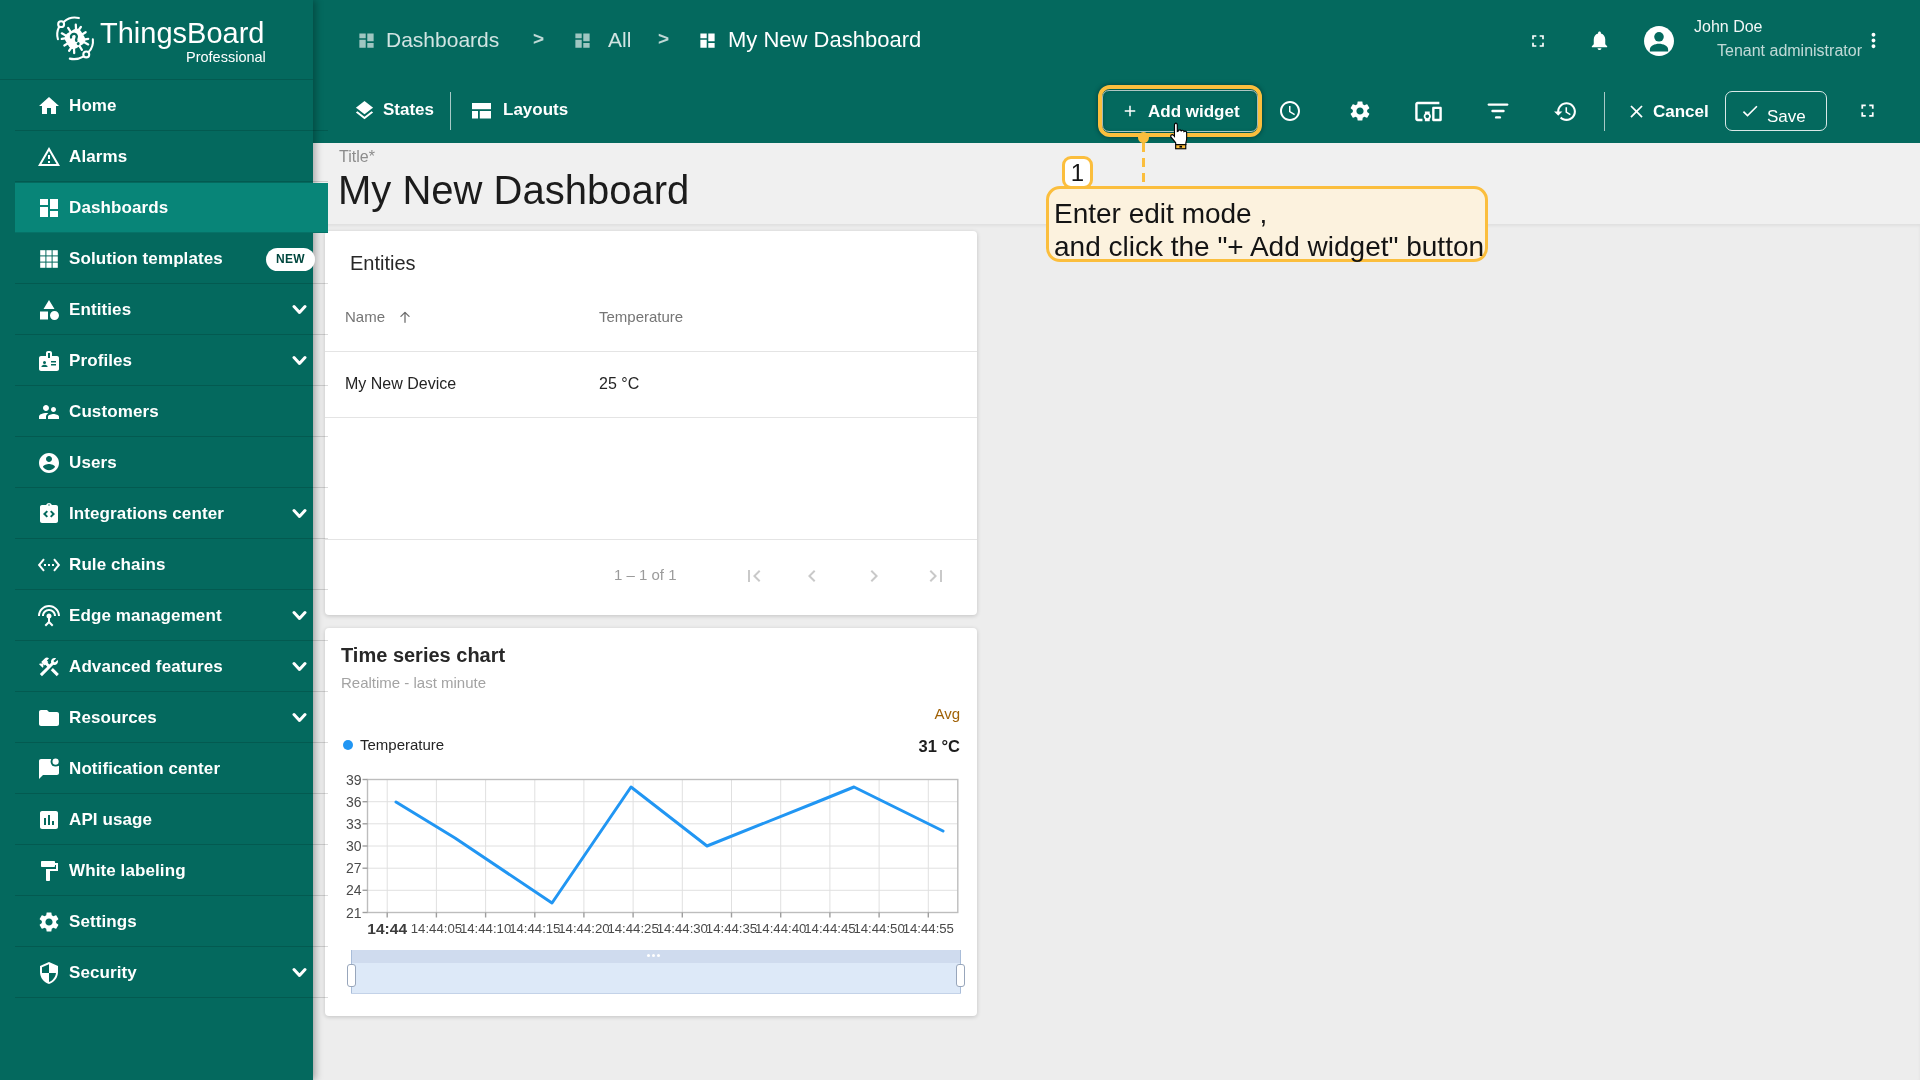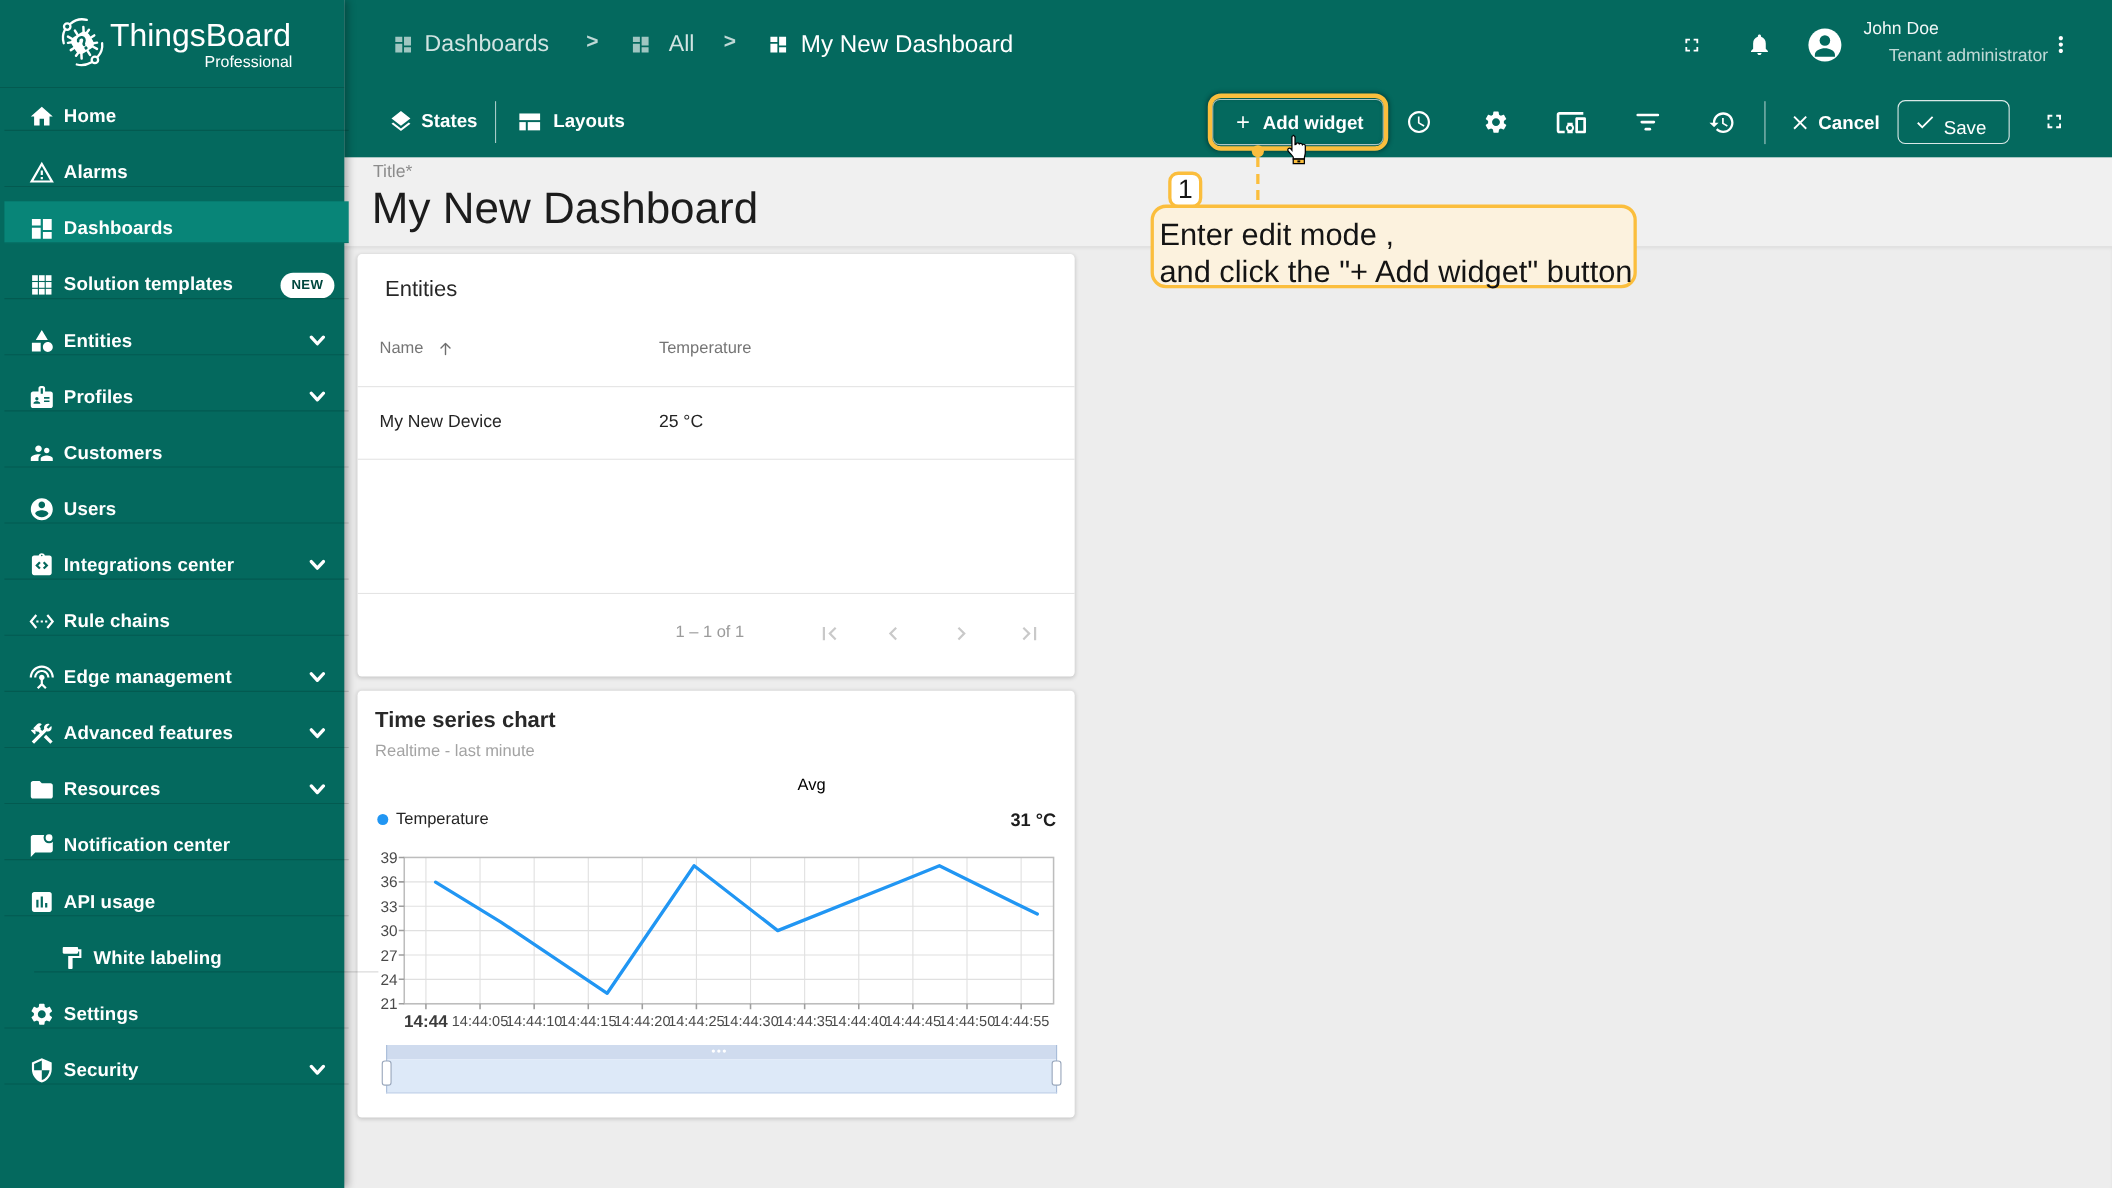--- a/index.html
+++ b/index.html
@@ -5,21 +5,21 @@
   * { margin:0; padding:0; box-sizing:border-box; }
   html,body { width:1920px; height:1080px; overflow:hidden; }
   body { font-family:"Liberation Sans", sans-serif; background:#f0f0f0; position:relative; }
   .abs { position:absolute; }
 
   
   #sidebar { position:absolute; left:0; top:0; width:313px; height:1080px;
     background:#04695e; z-index:30; box-shadow:3px 0 7px rgba(0,0,0,0.28); }
   #logo { position:absolute; left:0; top:0; width:313px; height:80px;
     border-bottom:1px solid rgba(0,0,0,0.14); }
-  .mi { position:absolute; left:4px; width:313px; height:38px;
+  .mi { position:absolute; left:15px; width:313px; height:50px;
     border-bottom:1px solid rgba(0,0,0,0.14); color:#fff; }
   .mi .ic { position:absolute; left:22px; top:13px; width:24px; height:24px; }
   .mi .lb { position:absolute; left:54px; top:0; line-height:50px; font-size:17px;
     font-weight:bold; letter-spacing:0.1px; }
   .mi.active { background:#088578; }
   .mi .chev { position:absolute; right:21px; top:19px; width:15px; height:12px; }
   .newpill { position:absolute; right:13px; top:14px; width:49px; height:23px;
     background:#fff; border-radius:12px; color:#00473e; font-size:12px; font-weight:bold;
     text-align:center; line-height:23px; letter-spacing:0.4px; }
 
@@ -189,21 +189,21 @@
         <circle cx="18.6" cy="4.6" r="3.1" fill="#fff"></circle>
       </svg>
       <div class="lb">Notification center</div>
     </div>
   <div class="mi" style="top:795px;">
       <svg class="ic" viewBox="0 0 24 24">
         <path fill="#fff" fill-rule="evenodd" d="M19 3H5c-1.1 0-2 .9-2 2v14c0 1.1.9 2 2 2h14c1.1 0 2-.9 2-2V5c0-1.1-.9-2-2-2zM9 17H7v-7h2v7zm4 0h-2V7h2v10zm4 0h-2v-4h2v4z"></path>
       </svg>
       <div class="lb">API usage</div>
     </div>
-  <div class="mi" style="top:846px;margin-left:27px;">
+  <div class="mi" style="top:846px;">
       <svg class="ic" viewBox="0 0 24 24">
         <path fill="#fff" d="M18 4V3c0-.55-.45-1-1-1H5c-.55 0-1 .45-1 1v4c0 .55.45 1 1 1h12c.55 0 1-.45 1-1V6h1v4H9v11c0 .55.45 1 1 1h2c.55 0 1-.45 1-1v-9h8V4h-3z"></path>
       </svg>
       <div class="lb">White labeling</div>
     </div>
   <div class="mi" style="top:897px;">
       <svg class="ic" viewBox="0 0 24 24">
         <path fill="#fff" d="M19.14 12.94c.04-.3.06-.61.06-.94 0-.32-.02-.64-.07-.94l2.03-1.58c.18-.14.23-.41.12-.61l-1.92-3.32c-.12-.22-.37-.29-.59-.22l-2.39.96c-.5-.38-1.03-.7-1.62-.94l-.36-2.54c-.04-.24-.24-.41-.48-.41h-3.84c-.24 0-.43.17-.47.41l-.36 2.54c-.59.24-1.13.57-1.62.94l-2.39-.96c-.22-.08-.47 0-.59.22L2.74 8.87c-.12.21-.08.47.12.61l2.03 1.58c-.05.3-.09.63-.09.94s.02.64.07.94l-2.03 1.58c-.18.14-.23.41-.12.61l1.92 3.32c.12.22.37.29.59.22l2.39-.96c.5.38 1.03.7 1.62.94l.36 2.54c.05.24.24.41.48.41h3.84c.24 0 .44-.17.47-.41l.36-2.54c.59-.24 1.13-.56 1.62-.94l2.39.96c.22.08.47 0 .59-.22l1.92-3.32c.12-.22.07-.47-.12-.61l-2.01-1.58zM12 15.6c-1.98 0-3.6-1.62-3.6-3.6s1.62-3.6 3.6-3.6 3.6 1.62 3.6 3.6-1.62 3.6-3.6 3.6z"></path>
       </svg>
       <div class="lb">Settings</div>
@@ -340,21 +340,21 @@
     <svg class="abs" style="left:537px;top:333px;" width="24" height="24" viewBox="0 0 24 24">
         <path fill="#c9c9c9" d="M10 6L8.59 7.41 13.17 12l-4.58 4.59L10 18l6-6z"></path>
       </svg>
     <svg class="abs" style="left:599px;top:333px;" width="24" height="24" viewBox="0 0 24 24">
         <path fill="#c9c9c9" d="M5.59 7.41L10.18 12l-4.59 4.59L7 18l6-6-6-6zM16 6h2v12h-2z"></path>
       </svg>
   </div>
   <div class="card" id="card2" style="left:12px;top:485px;width:652px;height:388px;">
     <div class="t" style="left:16px;top:16px;font-size:20px;font-weight:bold;color:#282828;">Time series chart</div>
     <div class="t" style="left:16px;top:46px;font-size:15px;color:#a3a3a3;">Realtime - last minute</div>
-    <div class="t" style="left:400px;top:77px;width:235px;text-align:left;font-size:15px;color:#000000;">Avg</div>
+    <div class="t" style="left:400px;top:77px;width:235px;text-align:right;font-size:15px;color:#a16207;">Avg</div>
     <div class="abs" style="left:18px;top:112px;width:10px;height:10px;border-radius:50%;background:#2196f3;"></div>
     <div class="t" style="left:35px;top:108px;font-size:15px;color:#242424;">Temperature</div>
     <div class="t" style="left:400px;top:109px;width:235px;text-align:right;font-size:16.5px;font-weight:bold;color:#1d1d1d;">31 °C</div>
     <svg class="abs" style="left:16px;top:142px;" width="622" height="175" viewBox="0 0 622 175">
       <line x1="26.5" y1="9.5" x2="616.8" y2="9.5" stroke="#e0e0e0" stroke-width="1"></line>
       <line x1="26.5" y1="31.7" x2="616.8" y2="31.7" stroke="#e0e0e0" stroke-width="1"></line>
       <line x1="26.5" y1="53.8" x2="616.8" y2="53.8" stroke="#e0e0e0" stroke-width="1"></line>
       <line x1="26.5" y1="76.0" x2="616.8" y2="76.0" stroke="#e0e0e0" stroke-width="1"></line>
       <line x1="26.5" y1="98.2" x2="616.8" y2="98.2" stroke="#e0e0e0" stroke-width="1"></line>
       <line x1="26.5" y1="120.3" x2="616.8" y2="120.3" stroke="#e0e0e0" stroke-width="1"></line>

